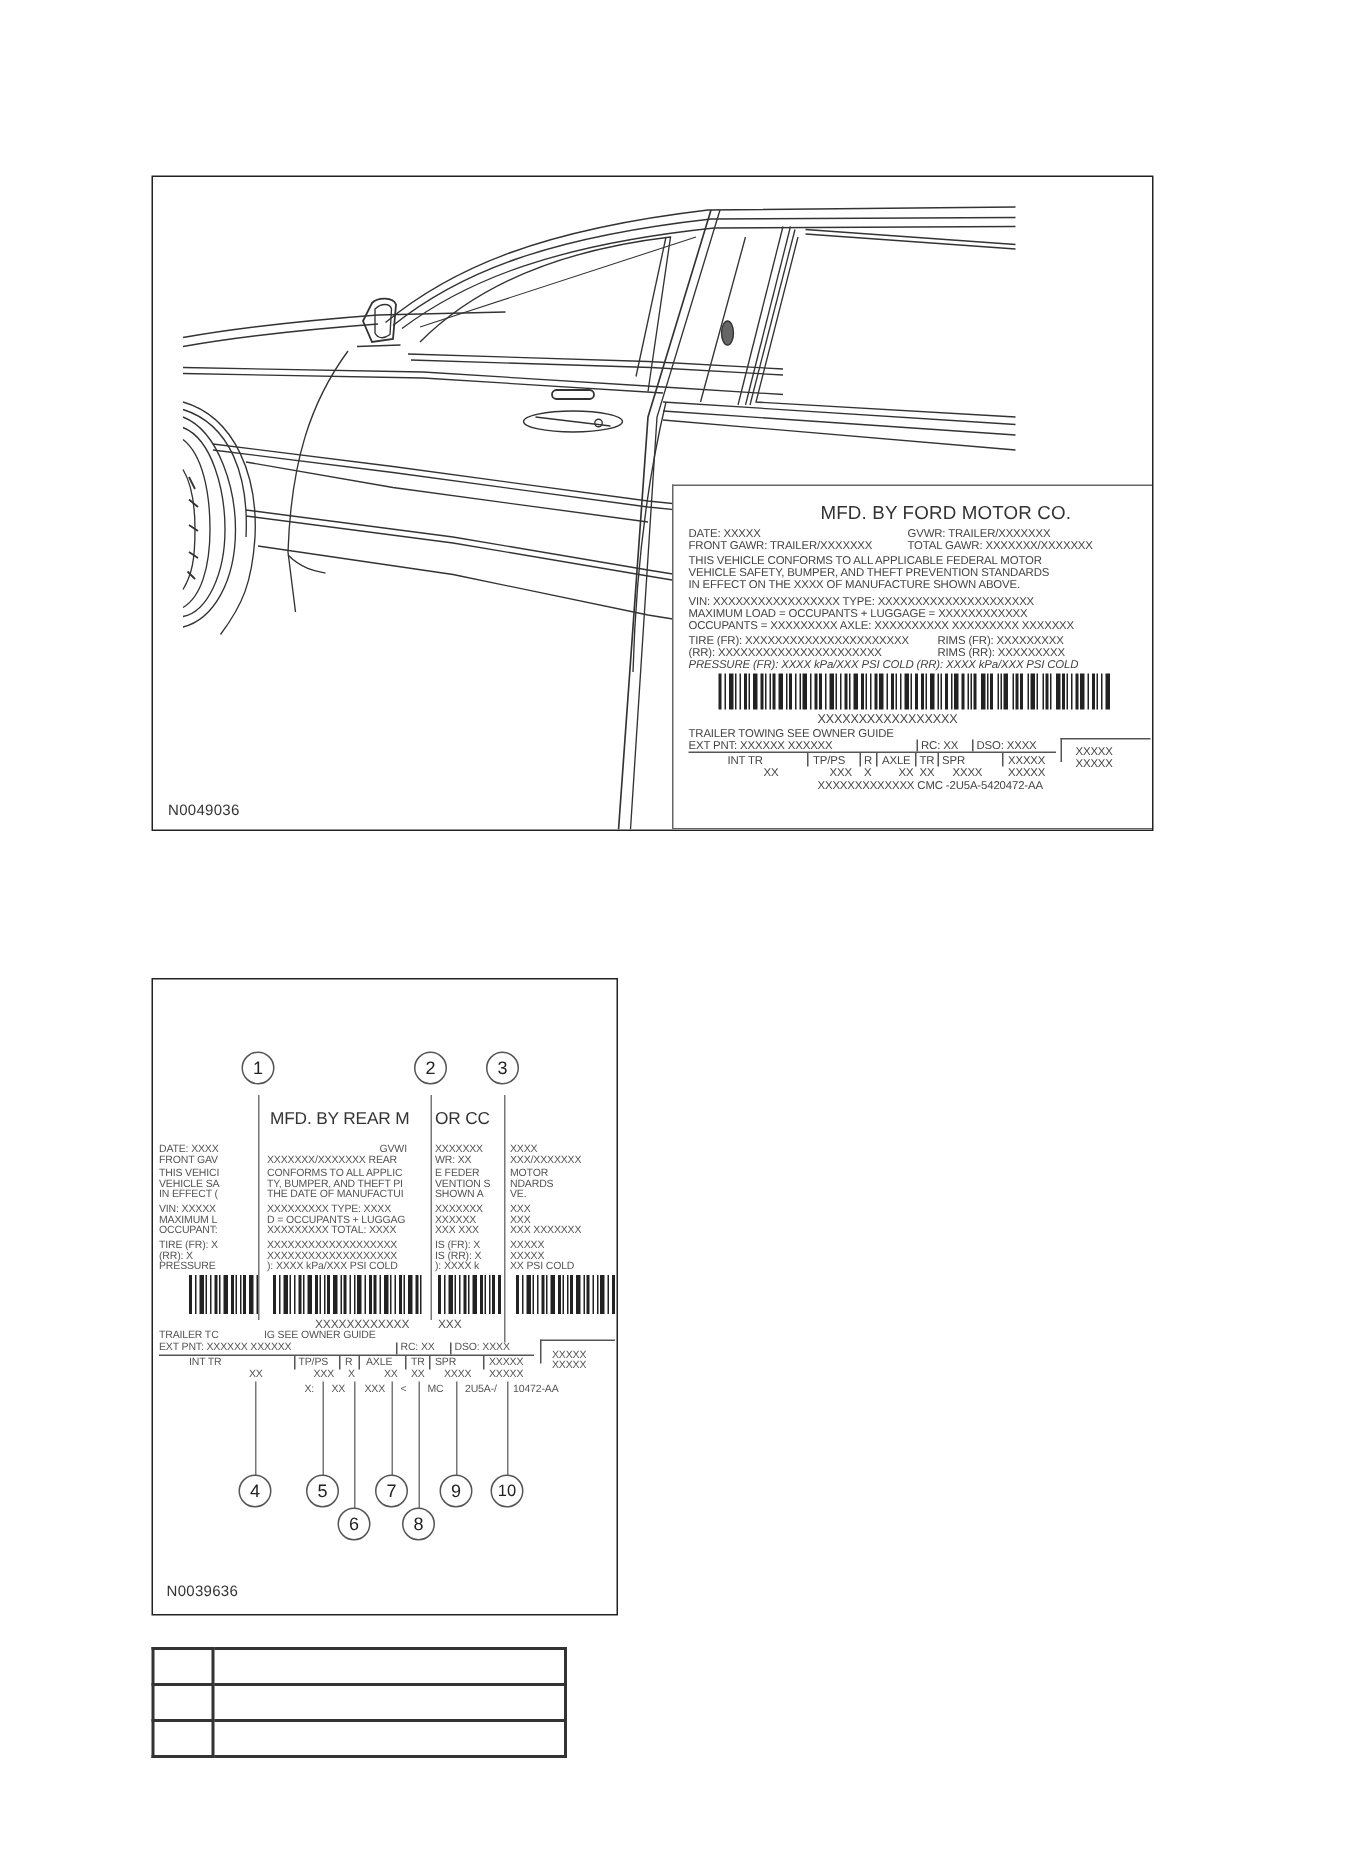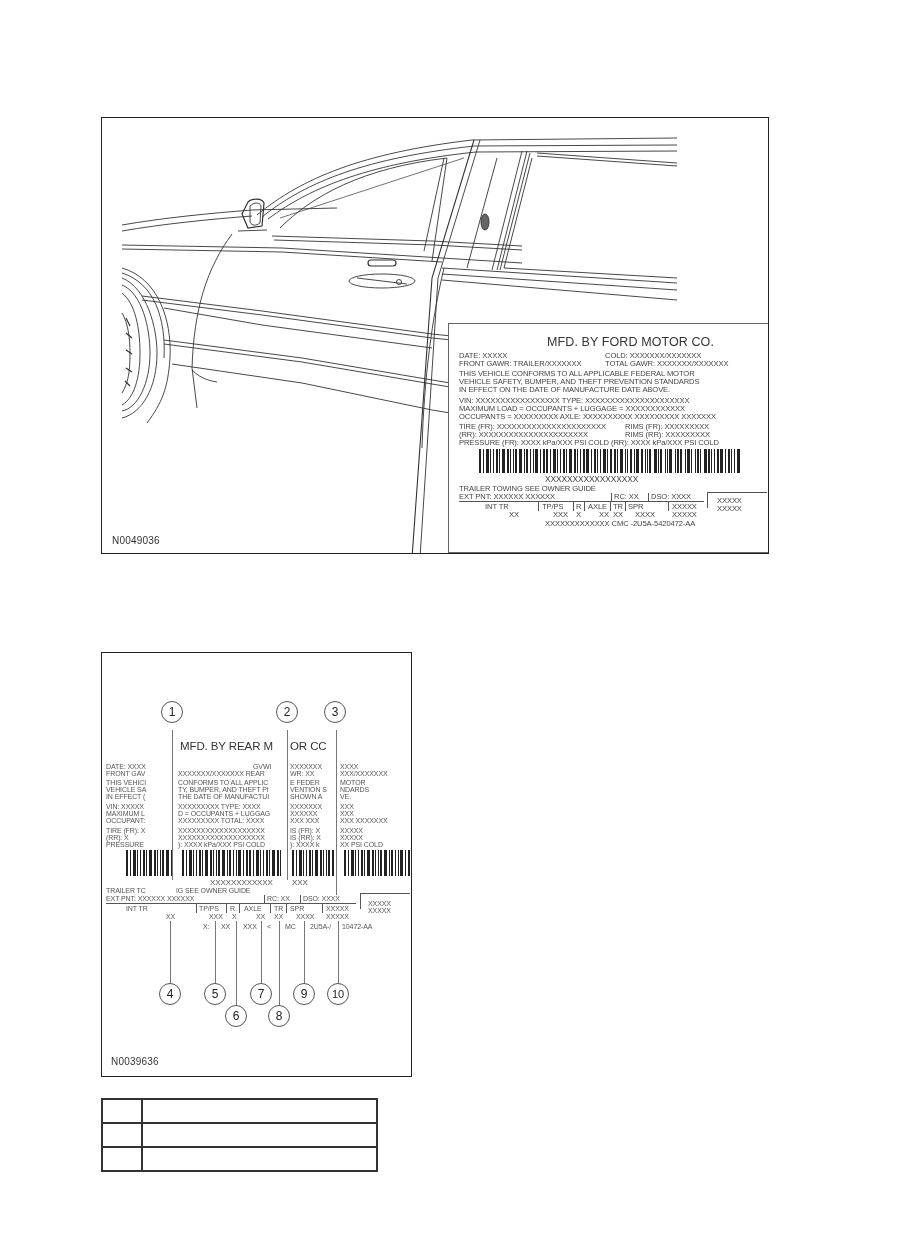--- a/index.html
+++ b/index.html
@@ -108,34 +108,34 @@
     <path d="M20 195 C 26 205, 28 220, 28 235 C 28 255, 26 265, 20 275"></path>
     <path d="M24 200 L 28 208 M 24 215 L 30 220 M 24 232 L 30 236 M 24 250 L 30 254 M 23 263 L 28 268" stroke-width="1.2"></path>
 
     <path d="M20 150 C 55 160, 70 200, 68 240 C 66 270, 60 285, 45 305"></path>
     <path d="M20 155 C 52 165, 64 200, 62 240"></path>
   </svg>
 
   <div id="label1" class="label">
     <div class="row title" style="left:98px; top:14px;">MFD. BY FORD MOTOR CO.</div>
     <div class="row" style="left:10px; top:28px;">DATE: XXXXX</div>
-    <div class="row" style="left:156px; top:28px;">COLD: XXXXXXX/XXXXXXX</div>
+    <div class="row" style="left:156px; top:28px;">GVWR: TRAILER/XXXXXXX</div>
     <div class="row" style="left:10px; top:36px;">FRONT GAWR: TRAILER/XXXXXXX</div>
     <div class="row" style="left:156px; top:36px;">TOTAL GAWR:  XXXXXXX/XXXXXXX</div>
     <div class="row" style="left:10px; top:46px;">THIS VEHICLE CONFORMS TO ALL APPLICABLE FEDERAL MOTOR</div>
     <div class="row" style="left:10px; top:54px;">VEHICLE SAFETY, BUMPER, AND THEFT PREVENTION STANDARDS</div>
-    <div class="row" style="left:10px; top:62px;">IN EFFECT ON THE DATE OF MANUFACTURE DATE ABOVE.</div>
+    <div class="row" style="left:10px; top:62px;">IN EFFECT ON THE XXXX OF MANUFACTURE SHOWN ABOVE.</div>
     <div class="row" style="left:10px; top:73px;">VIN: XXXXXXXXXXXXXXXXX   TYPE: XXXXXXXXXXXXXXXXXXXXX</div>
     <div class="row" style="left:10px; top:81px;">MAXIMUM LOAD = OCCUPANTS + LUGGAGE = XXXXXXXXXXXX</div>
     <div class="row" style="left:10px; top:89px;">OCCUPANTS = XXXXXXXXX  AXLE: XXXXXXXXXX XXXXXXXXX XXXXXXX</div>
     <div class="row" style="left:10px; top:99px;">TIRE (FR): XXXXXXXXXXXXXXXXXXXXXX</div>
     <div class="row" style="left:176px; top:99px;">RIMS (FR): XXXXXXXXX</div>
     <div class="row" style="left:10px; top:107px;">       (RR): XXXXXXXXXXXXXXXXXXXXXX</div>
     <div class="row" style="left:176px; top:107px;">RIMS (RR): XXXXXXXXX</div>
-    <div class="row" style="left:10px; top:115px;">PRESSURE (FR): XXXX kPa/XXX PSI COLD  (RR): XXXX kPa/XXX PSI COLD</div>
+    <div class="row" style="left:10px; top:115px;font-style:italic;">PRESSURE (FR): XXXX kPa/XXX PSI COLD  (RR): XXXX kPa/XXX PSI COLD</div>
 
     <div class="barcode" id="bc1" style="left: 30px; top: 125px; height: 24px;">
         <span style="width: 2px; margin-right: 2.2px;"></span>
         <span style="width: 1px; margin-right: 1.4px;"></span>
         <span style="width: 3px; margin-right: 1.4px;"></span>
         <span style="width: 1px; margin-right: 2.2px;"></span>
         <span style="width: 1px; margin-right: 1.4px;"></span>
         <span style="width: 2px; margin-right: 1.4px;"></span>
         <span style="width: 1px; margin-right: 2.2px;"></span>
         <span style="width: 3px; margin-right: 1.4px;"></span>

